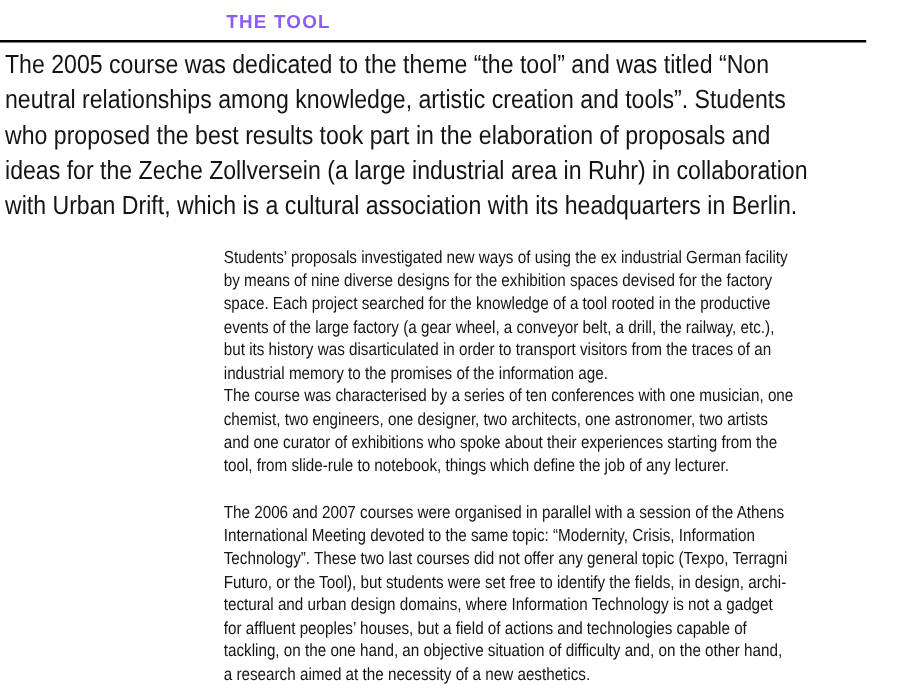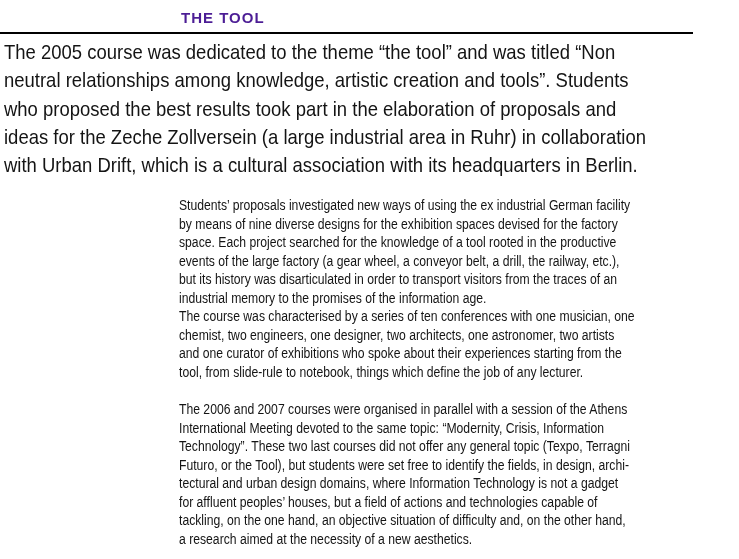--- a/index.html
+++ b/index.html
@@ -17,21 +17,21 @@
     color: #161616;
   }
   .section-title {
     position: absolute;
     left: 181px;
     top: 9px;
     margin: 0;
     font-size: 15px;
     font-weight: bold;
     letter-spacing: 1px;
-    color: #4c1d95;
+    color: #8b5cf6;
     white-space: pre;
   }
   .header-rule {
     position: absolute;
     left: 0;
     top: 32px;
     width: 693px;
     height: 2px;
     background: #000000;
   }

